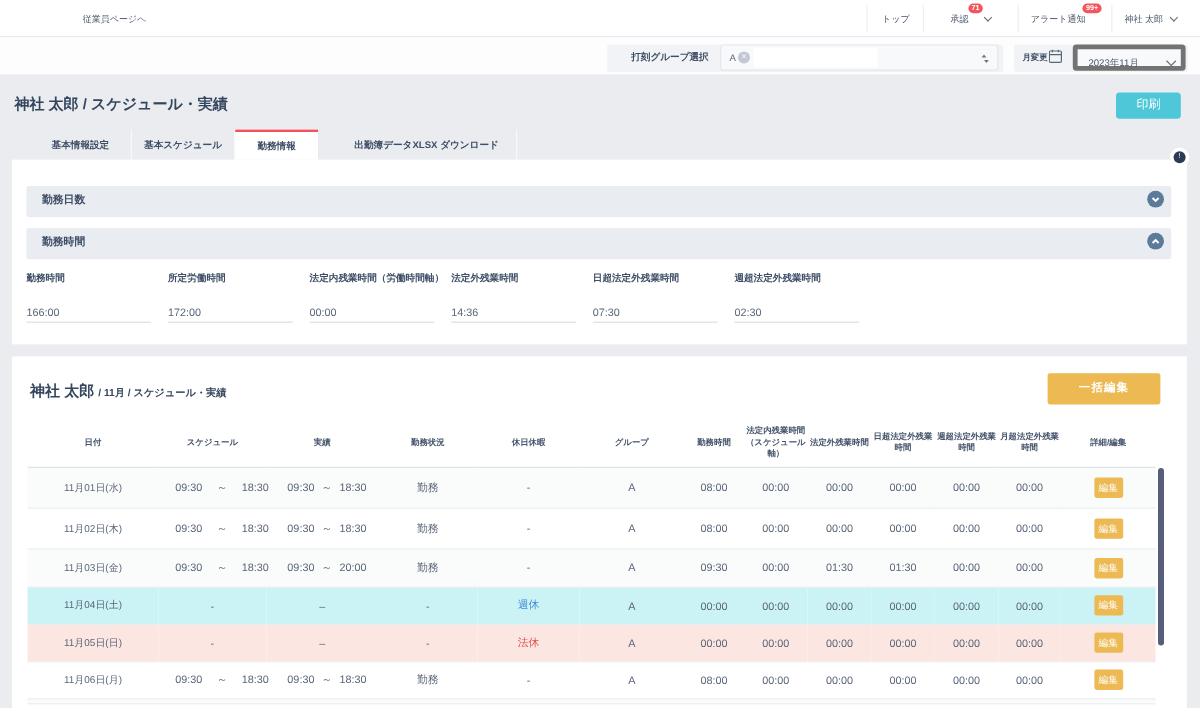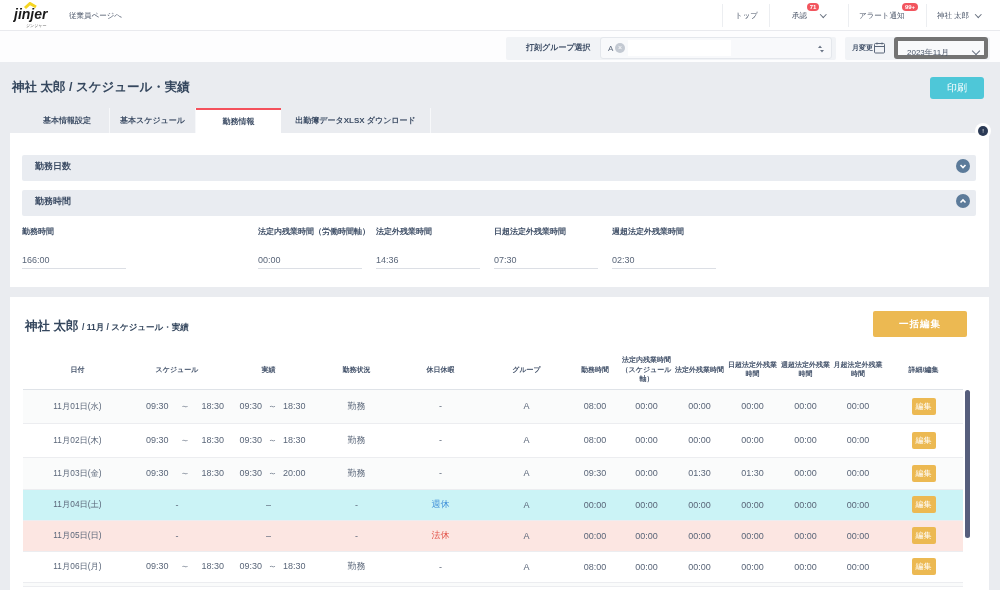--- a/index.html
+++ b/index.html
@@ -40,27 +40,20 @@
   .rg { background:#fafbfb; }
   .rc { background:#cbf3f6; }
   .rp { background:#fce6e2; }
   .eb { display:inline-block; width:24px; height:17px; line-height:17px; font-size:8px; }
   .tw2 { margin-left:14px; } .g2 { margin:0 12px; } .tw3 { margin-left:8px; } .g3 { margin:0 6px; }
 </style>
 </head>
 <body>
 
 <div id="hdr">
-  <div class="abs" style="left:13px; top:2px; width:120px; height:28px;">
-    <svg width="120" height="28" viewBox="0 0 120 28">
-      <path d="M12 6 L17 1.5 L23 5" fill="none" stroke="#f5d523" stroke-width="3"></path>
-      <text x="1" y="17" font-family="Liberation Sans" font-style="italic" font-weight="bold" font-size="14" fill="#1a1a1a">jinjer</text>
-      <text x="13" y="25" font-size="4" fill="#555">ジンジャー</text>
-    </svg>
-  </div>
   <div class="navtxt" style="left:69px;">従業員ページへ</div>
   <div class="navsep" style="left:722px;"></div>
   <div class="navtxt" style="left:735px;">トップ</div>
   <div class="navsep" style="left:769px;"></div>
   <div class="navtxt" style="left:792px;">承認</div>
   <div class="badge" style="left:807px; top:3px; width:12px; height:8px; line-height:8px;">71</div>
   <div class="chevd" style="left:821px; top:12px;"></div>
   <div class="navsep" style="left:848px;"></div>
   <div class="navtxt" style="left:859px;">アラート通知</div>
   <div class="badge" style="left:902px; top:3px; width:16px; height:8px; line-height:8px;">99+</div>
@@ -95,21 +88,21 @@
     <span class="abs" style="left:9px; top:6px; font-size:8px; color:#4a5568;">2023年11月</span>
     <span class="chevd" style="left:75px; top:6.5px; width:6px; height:6px;"></span>
   </div>
 </div>
 
 <div class="abs" style="left:12px; top:79px; font-size:12.5px; font-weight:bold; color:#34465d;">神社 太郎 / スケジュール・実績</div>
 <div class="btn-cyan" style="left:930px; top:77px; width:54px; height:22px; line-height:22px;">印刷</div>
 
 <div class="tab" style="left:25px; width:85px;">基本情報設定</div>
 <div class="tab" style="left:110px; width:86px;">基本スケジュール</div>
-<div class="tab tabact" style="left:196px; width:85px;">勤務情報</div>
+<div class="tab tabact" style="left:196px; width:69px;">勤務情報</div>
 <div class="tab" style="left:281px; width:150px;">出勤簿データXLSX ダウンロード</div>
 
 <div class="card" style="top:133px; height:154px;">
   <div class="accbar" style="top:22px;">
     <div class="t">勤務日数</div>
     <div class="circbtn" style="right:6px;">
       <svg width="14" height="14" viewBox="0 0 14 14">
           <path d="M4.5 6 L7 8.5 L9.5 6" fill="none" stroke="#fff" stroke-width="1.6"></path>
         </svg>
     </div>
@@ -118,20 +111,25 @@
     <div class="t">勤務時間</div>
     <div class="circbtn" style="right:6px;">
       <svg width="14" height="14" viewBox="0 0 14 14">
           <path d="M4.5 8.5 L7 6 L9.5 8.5" fill="none" stroke="#fff" stroke-width="1.6"></path>
         </svg>
     </div>
   </div>
   <div class="stat" style="left:12px; top:93px;">
       <div class="lb">勤務時間</div>
       <div class="vl">166:00</div>
+      <div class="ul"></div>
+    </div>
+  <div class="stat" style="left:130px; top:93px;">
+      <div class="lb">所定労働時間</div>
+      <div class="vl">172:00</div>
       <div class="ul"></div>
     </div>
   <div class="stat" style="left:248px; top:93px;">
       <div class="lb">法定内残業時間（労働時間軸）</div>
       <div class="vl">00:00</div>
       <div class="ul"></div>
     </div>
   <div class="stat" style="left:366px; top:93px;">
       <div class="lb">法定外残業時間</div>
       <div class="vl">14:36</div>

